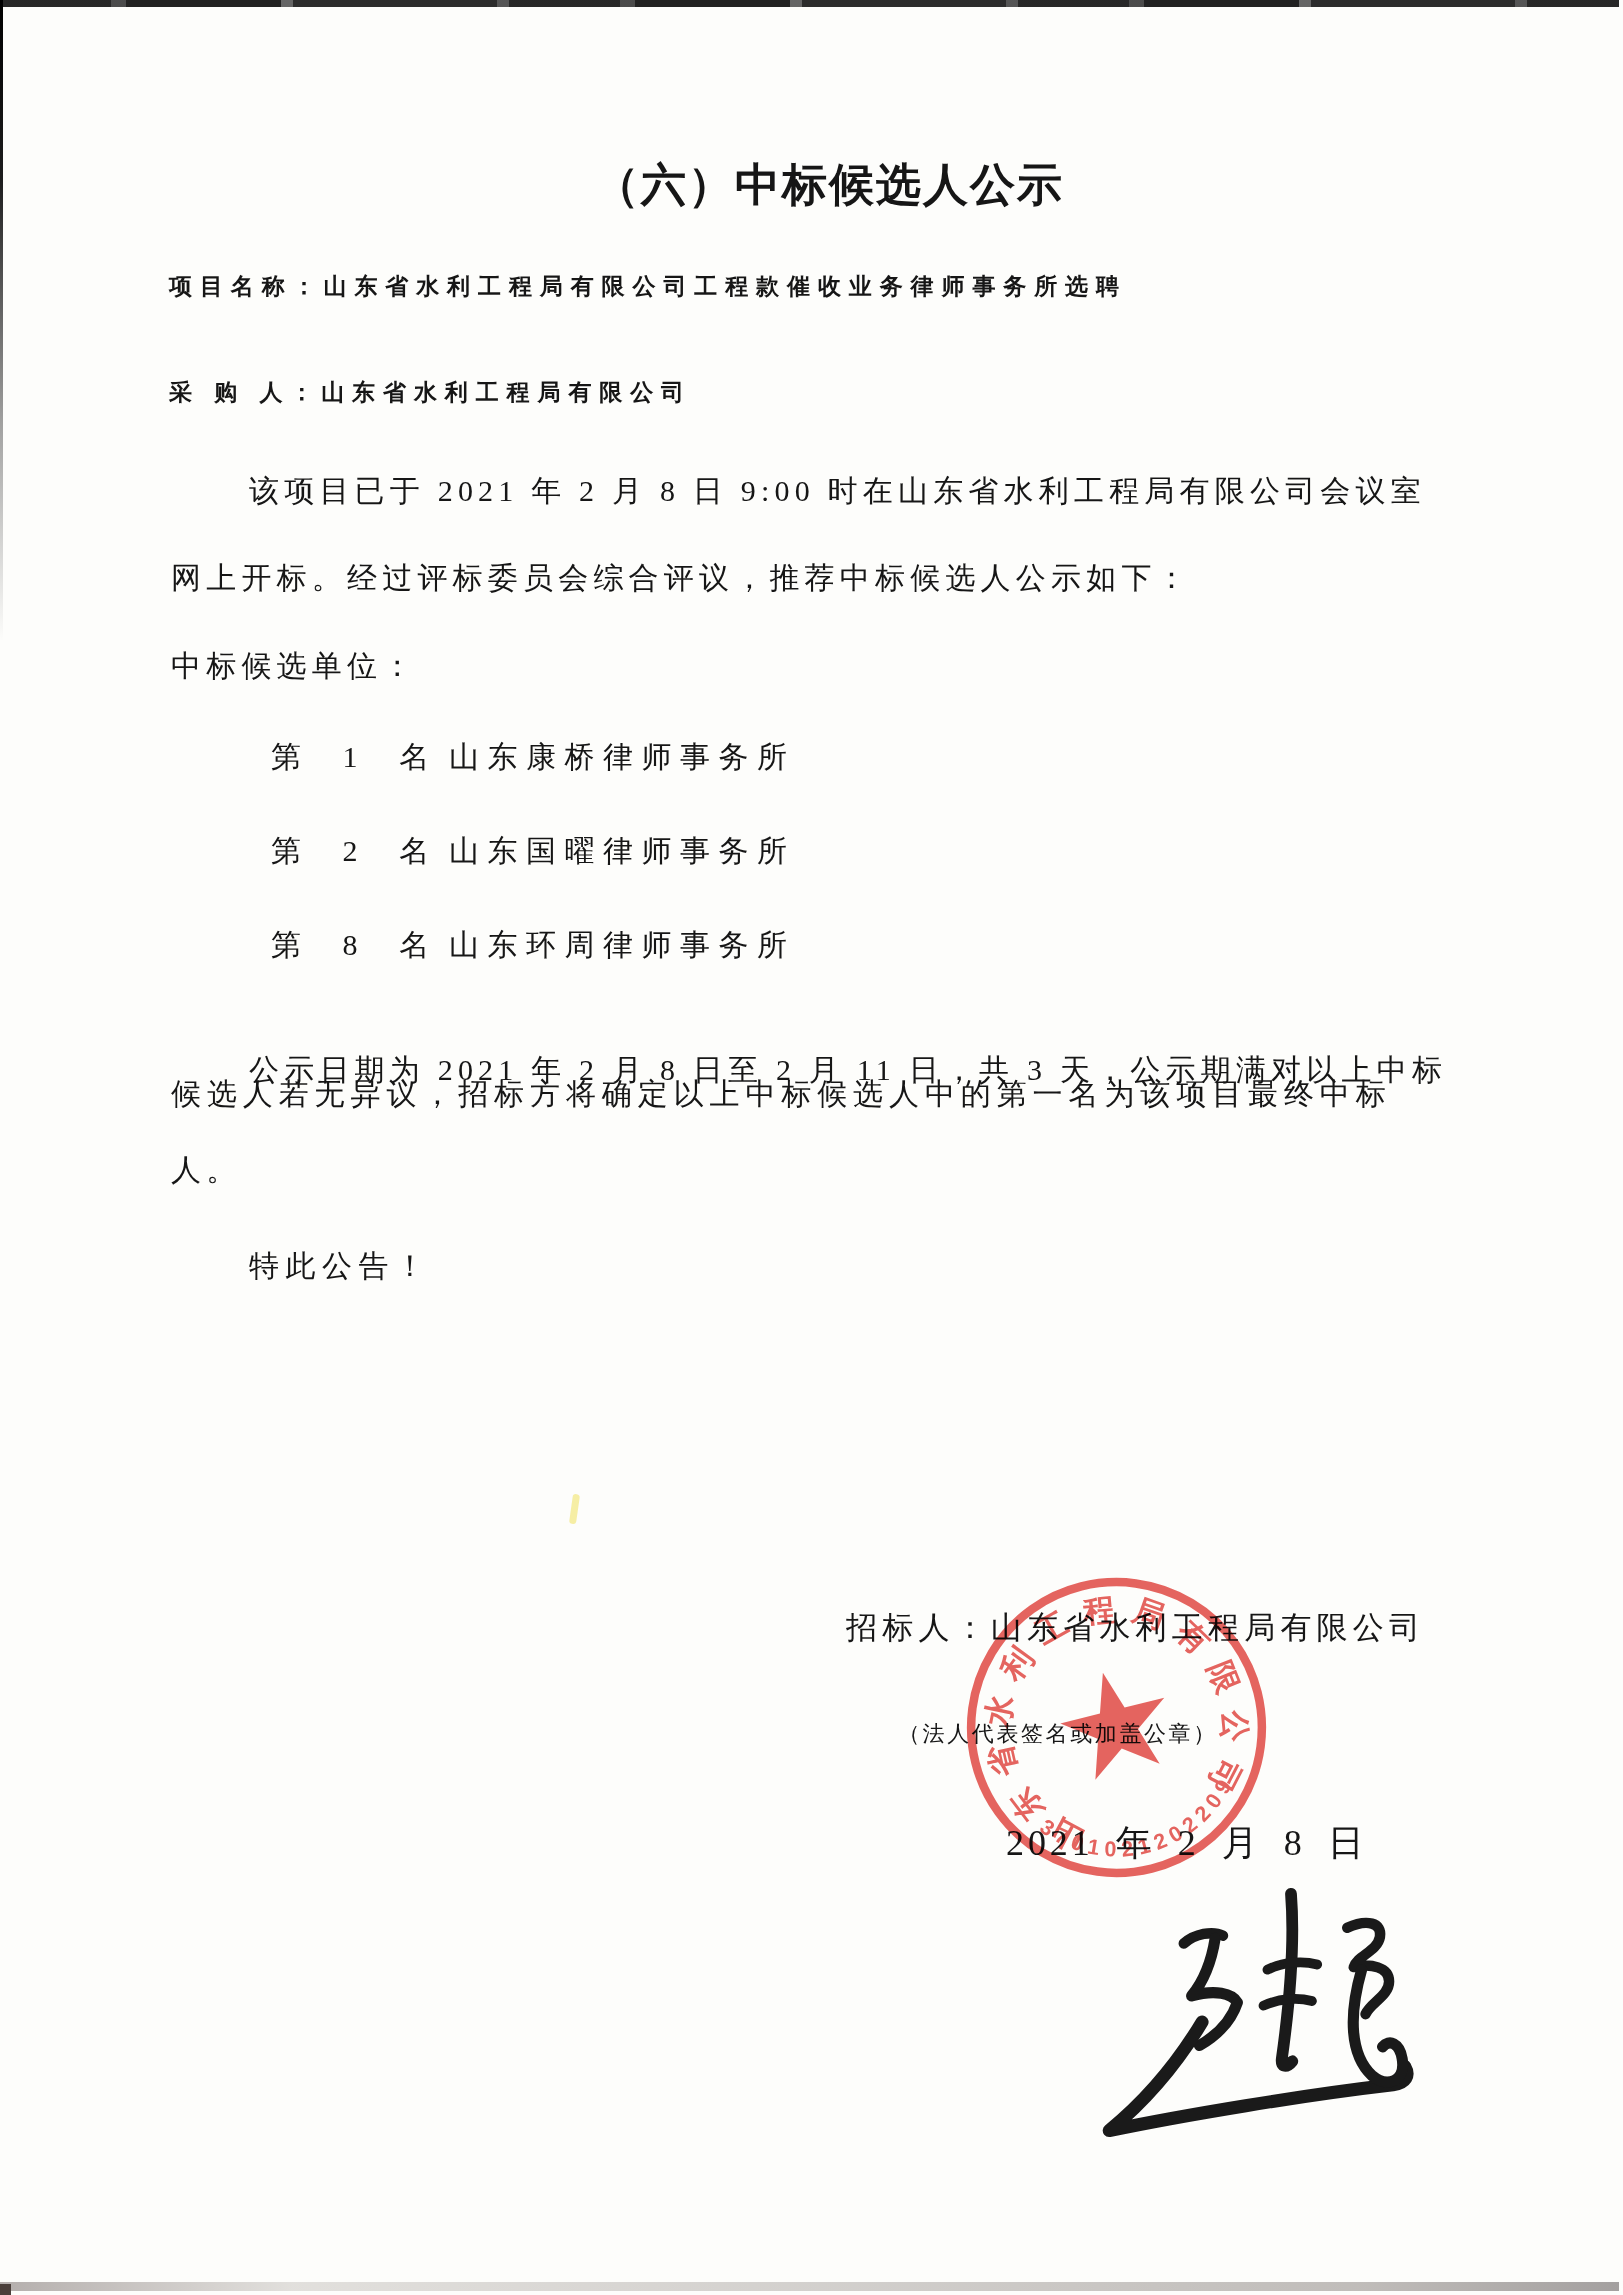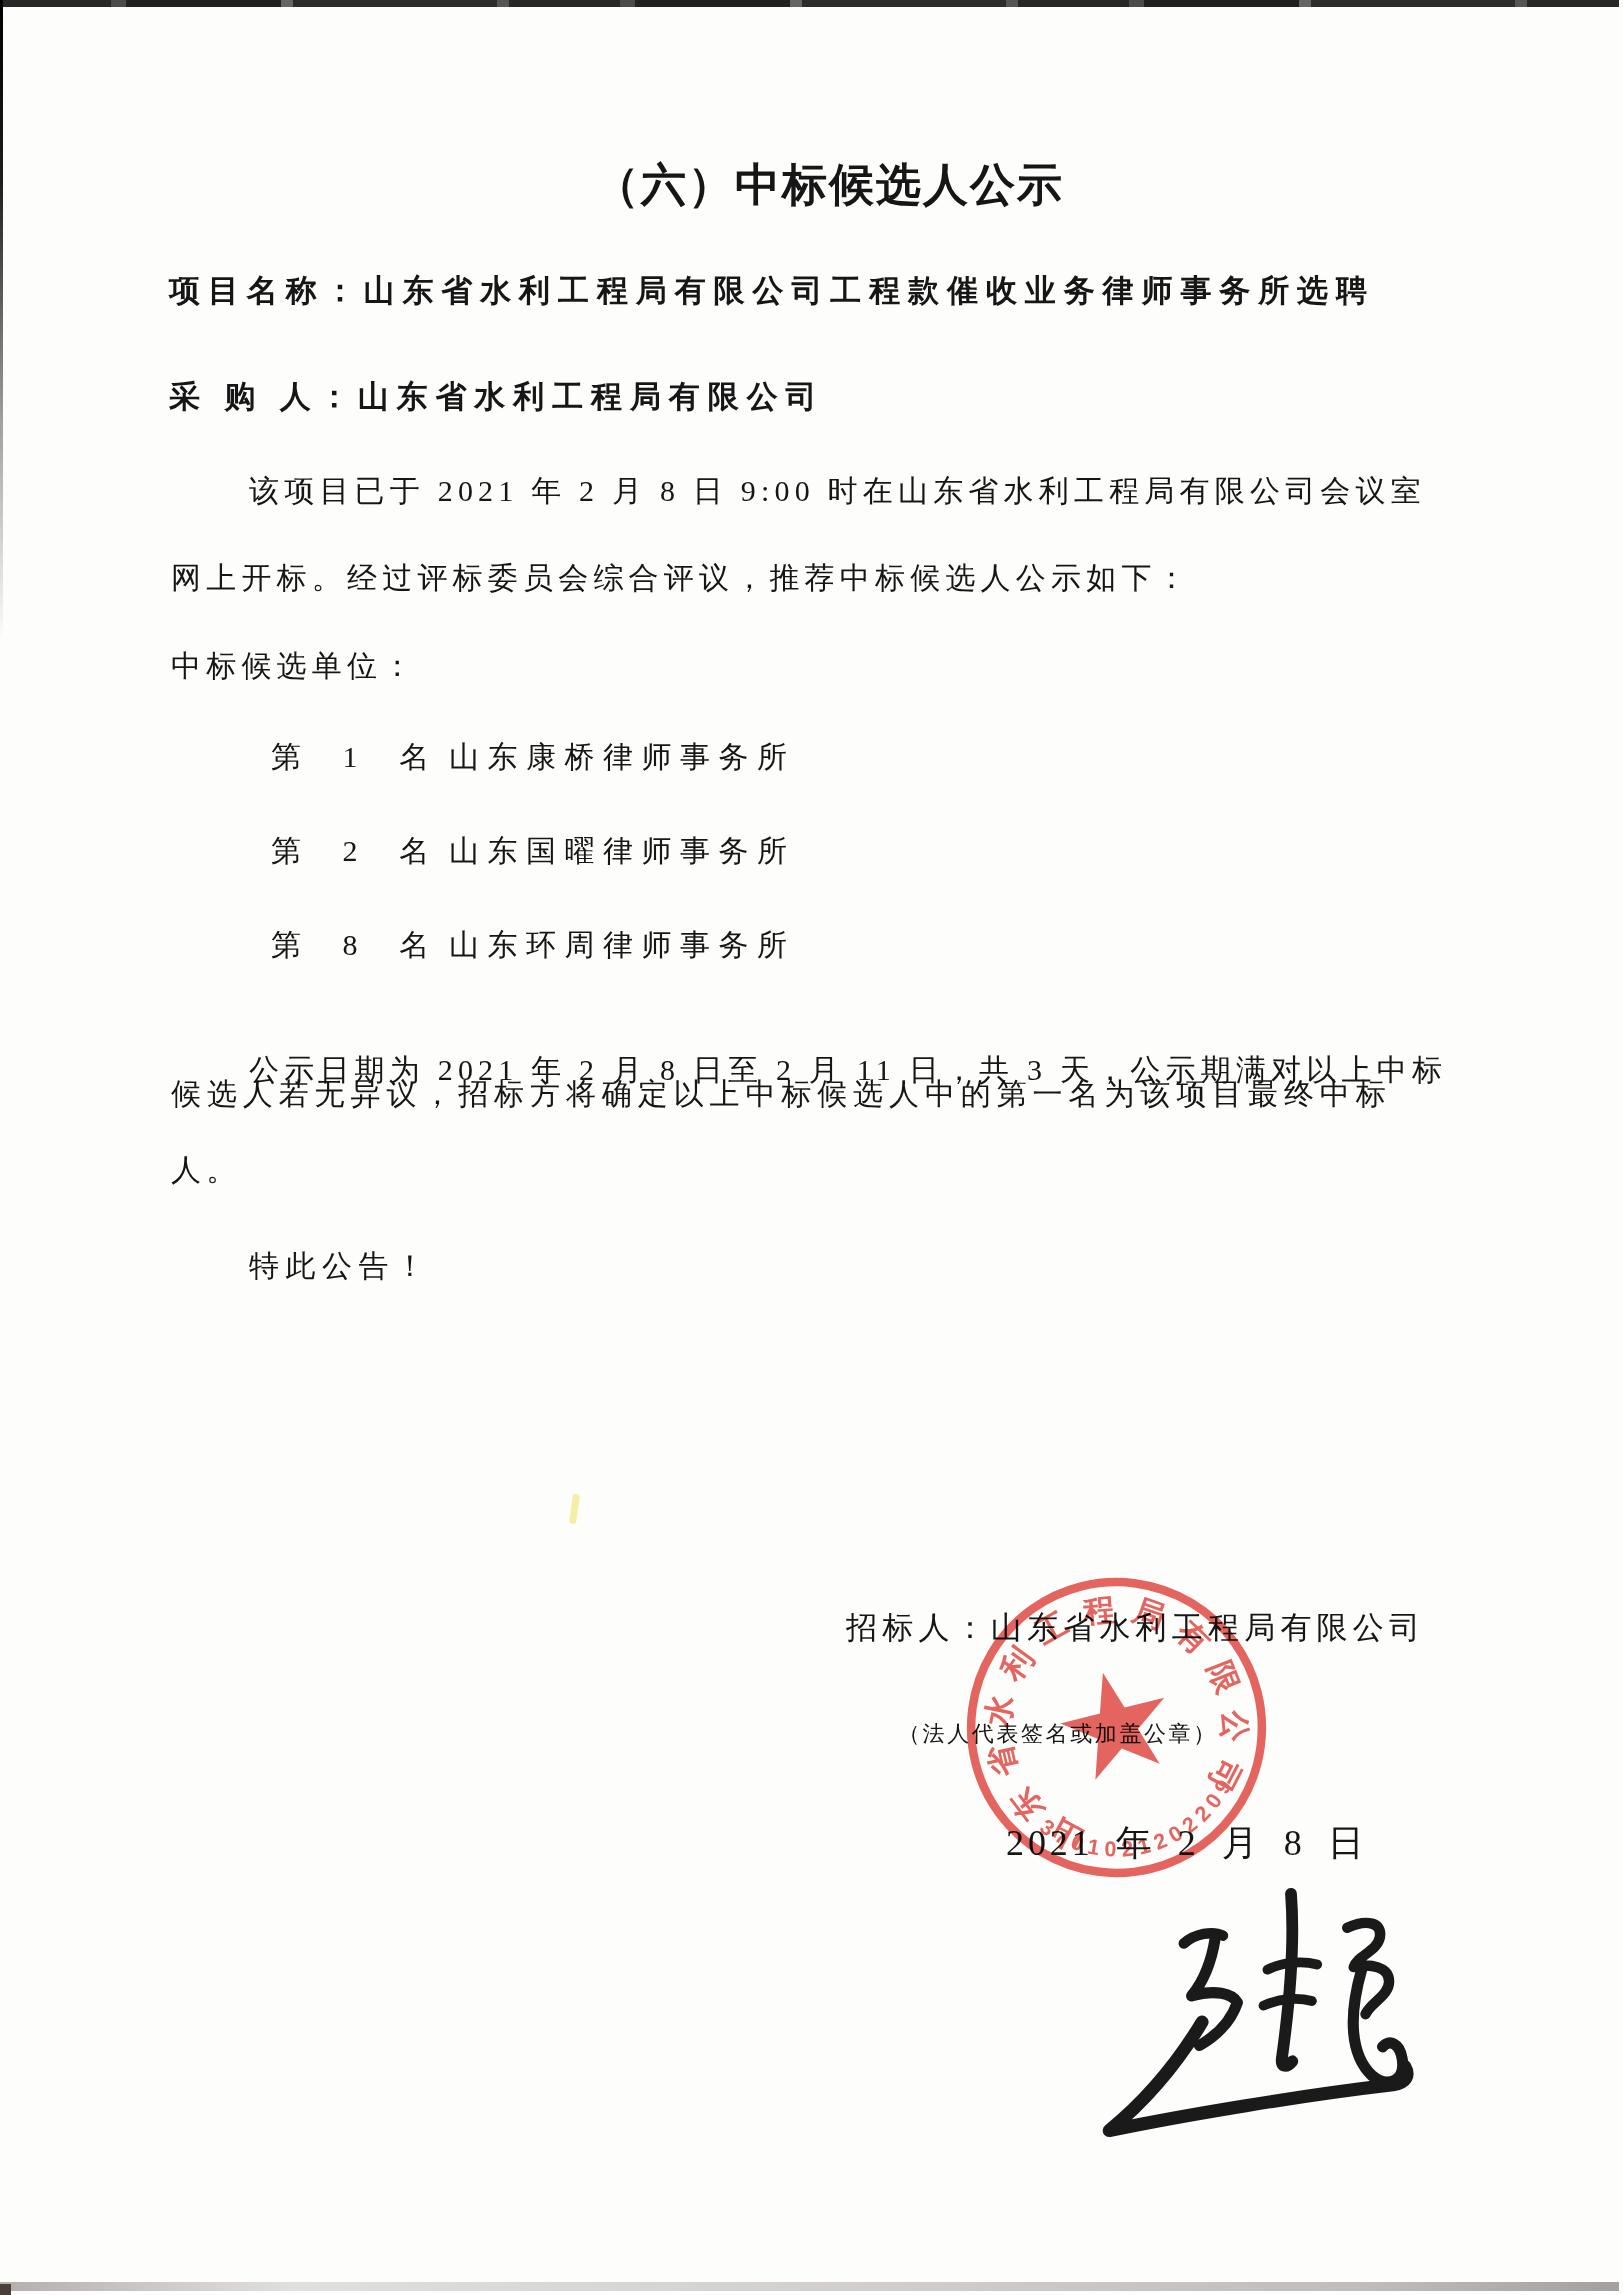--- a/index.html
+++ b/index.html
@@ -40,21 +40,21 @@
   }
   
   .line{position:absolute;z-index:2;line-height:1;white-space:nowrap;}
   .title{
     left:594px;top:162px;
     font-family:"Liberation Sans", sans-serif;
     font-weight:700;font-size:45px;letter-spacing:2px;
   }
   .lbl-bold{
     font-family:"Liberation Sans", sans-serif;
-    font-weight:700;font-size:31px;letter-spacing:7.9px;
+    font-weight:700;font-size:23px;letter-spacing:7.9px;
   }
   .l-project{left:169px;top:275px;}
   .l-purchaser{left:169px;top:381px;}
   .body46{font-size:30px;letter-spacing:5.2px;}
   .l-p1a{left:249px;top:464px;margin-top:12px;}
   .l-p1b{left:171px;top:563px;}
   .l-heading{left:171px;top:651px;}
   .cand-row .rank{position:absolute;left:271px;font-size:30px;letter-spacing:11.8px;word-spacing:10.5px;}
   .cand-row .name{position:absolute;left:449px;font-size:30px;letter-spacing:8.5px;}
   .row1{top:742px;}.row2{top:836px;}.row3{top:930px;}

